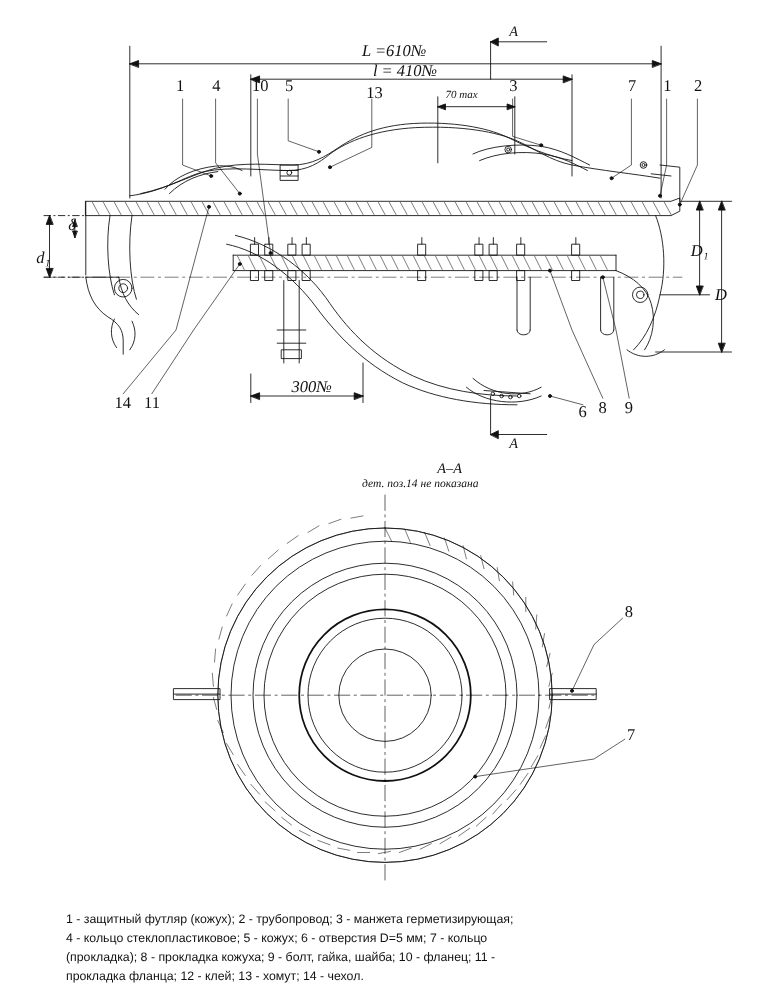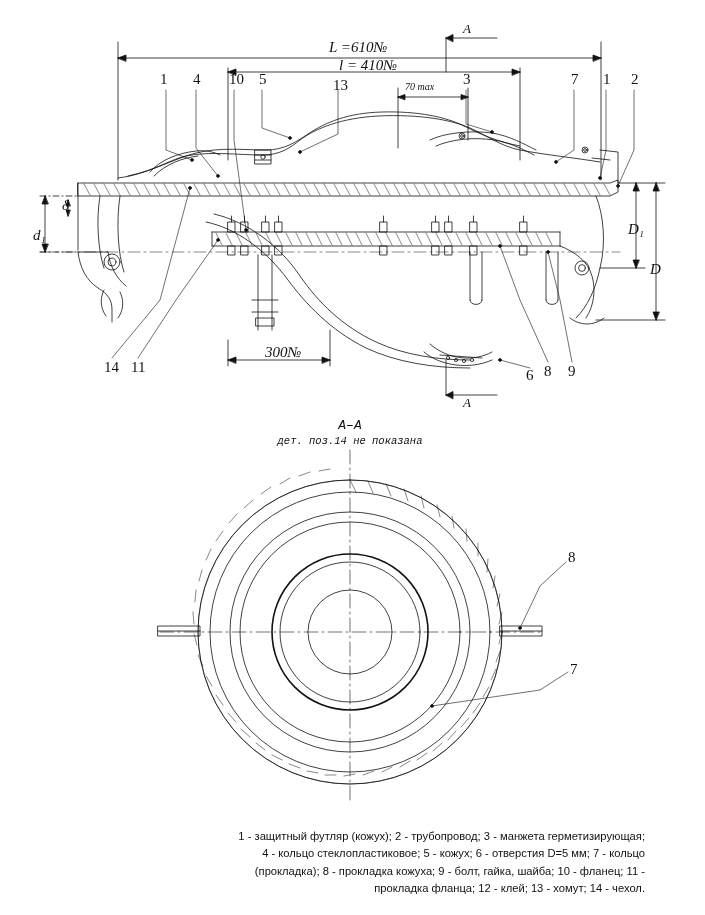--- a/index.html
+++ b/index.html
@@ -39,31 +39,31 @@
     font-style: italic;
   }
   .lbl.small {
     font-size: 10px;
   }
   .legend {
     position: absolute;
     left: 60px;
     top: 828px;
     width: 585px;
-    text-align: right;
+    text-align: left;
     font-family: "Liberation Sans", sans-serif;
     font-size: 11.2px;
     line-height: 1.55;
     color: #111111;
   }
   .legend div { white-space: nowrap; }
   .secttitle {
     position: absolute;
-    text-align: center;
-    font-family: Liberation Mono, monospace;
+    text-align: right;
+    font-family: Liberation Serif, serif;
   }
 </style>
 </head>
 <body>
 
 <div id="sheet">
 
   <svg id="drawing" viewBox="0 0 705 915">
     <g fill="none" stroke="#111111" stroke-width="0.8" stroke-linecap="round" stroke-linejoin="round">
 

